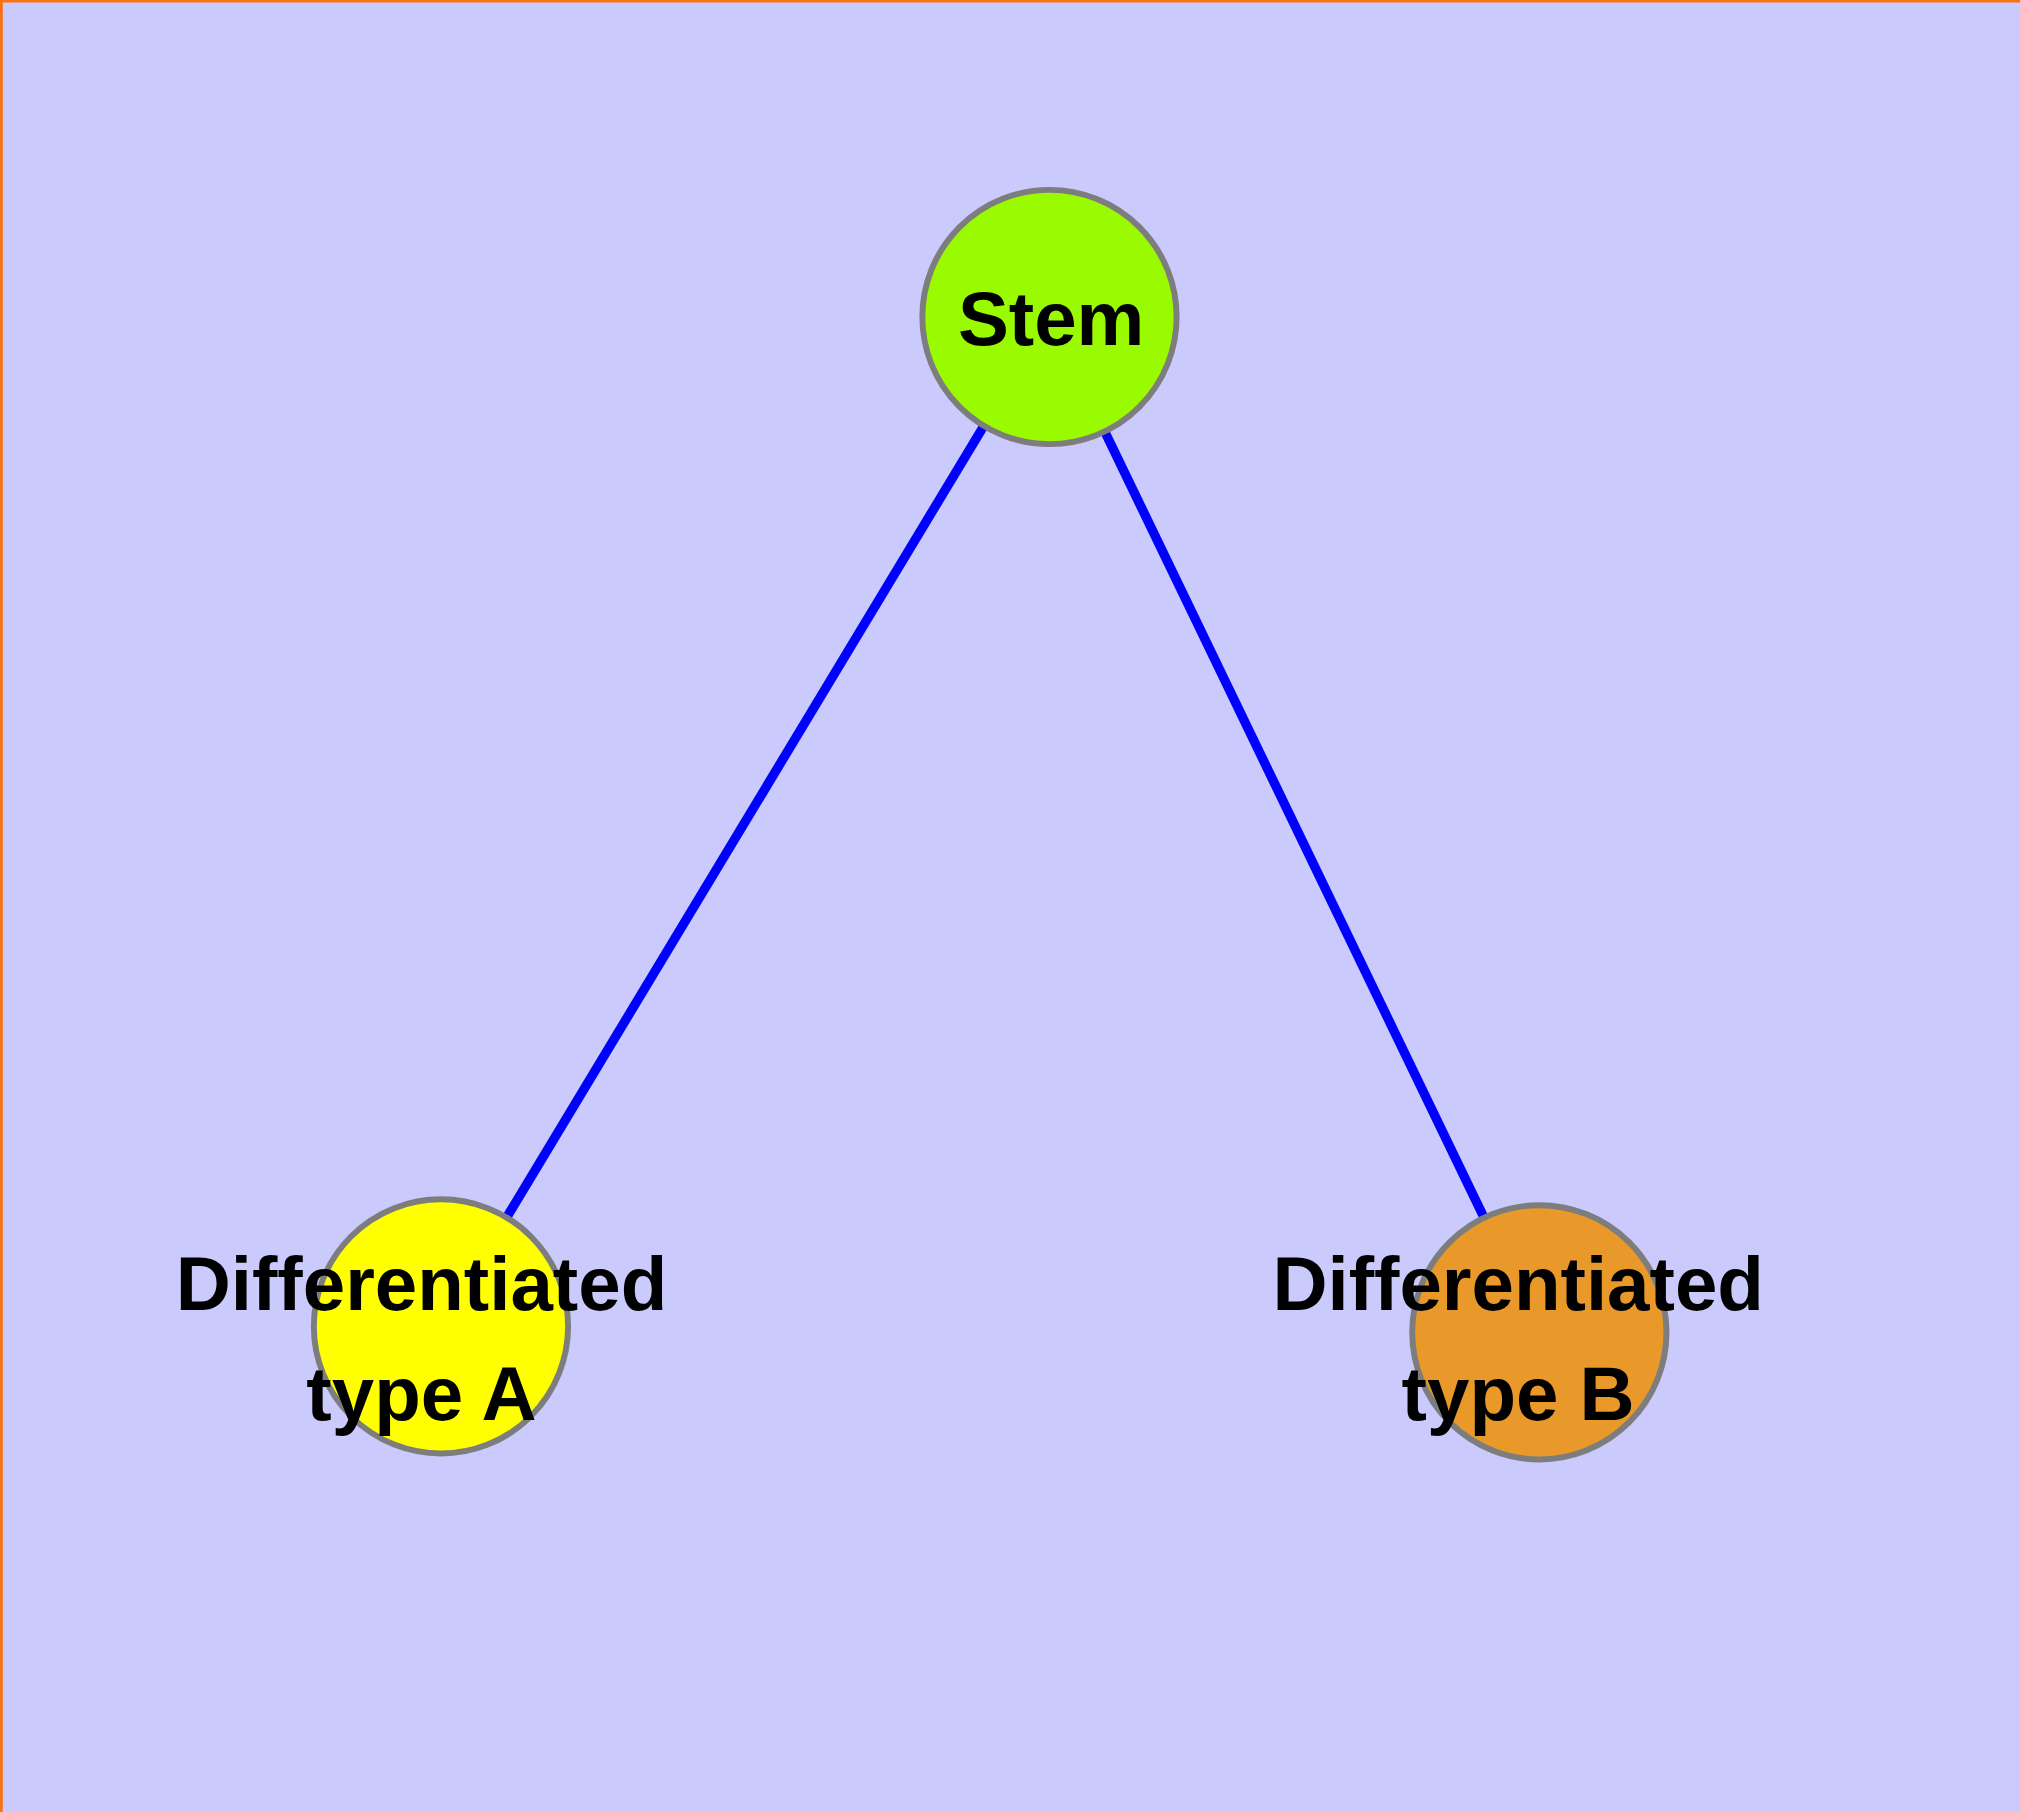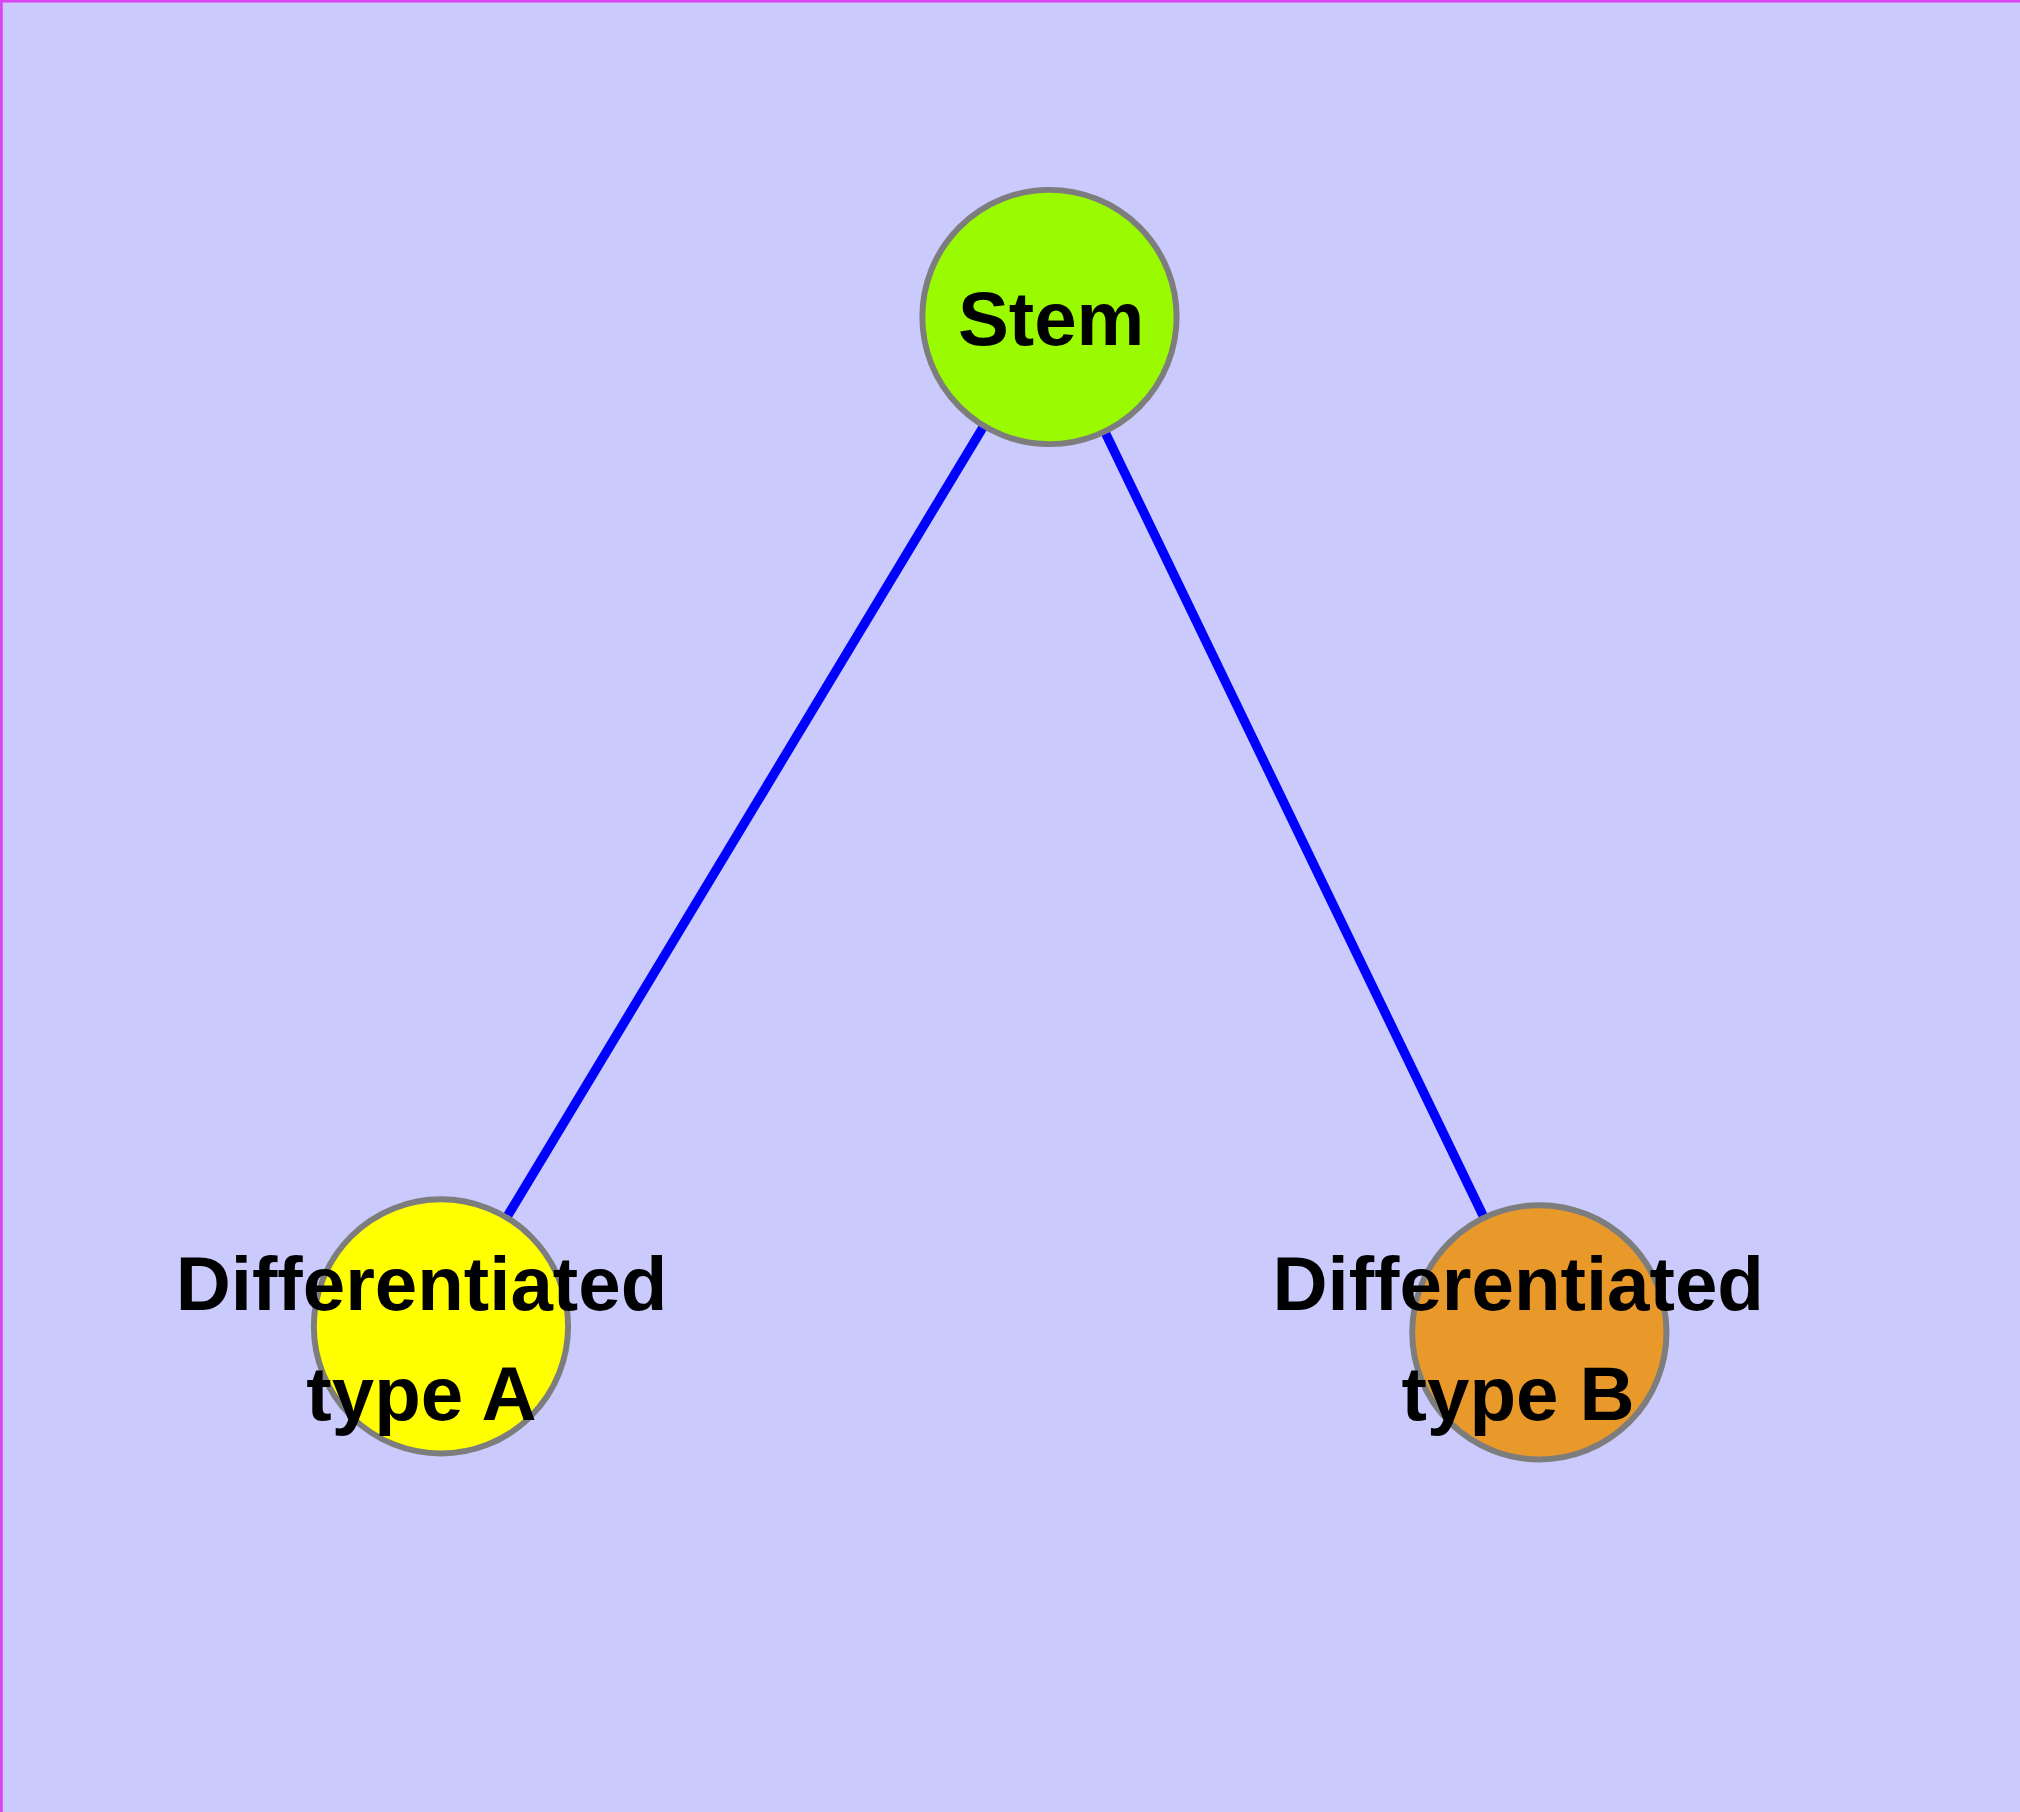--- a/index.html
+++ b/index.html
@@ -4,21 +4,21 @@
   <style>
     html, body {
       margin: 0;
       padding: 0;
       background: #FFFFFF;
     }
     .stage {
       position: relative;
       width: 2021px;
       height: 1812px;
-      background: #d946ef;
+      background: #f97316;
       overflow: hidden;
     }
     svg { display: block; }
     .node-label {
       font-family: "Liberation Sans", sans-serif;
       font-weight: bold;
       font-size: 90px;
       fill: #000000;
     }
   </style>

